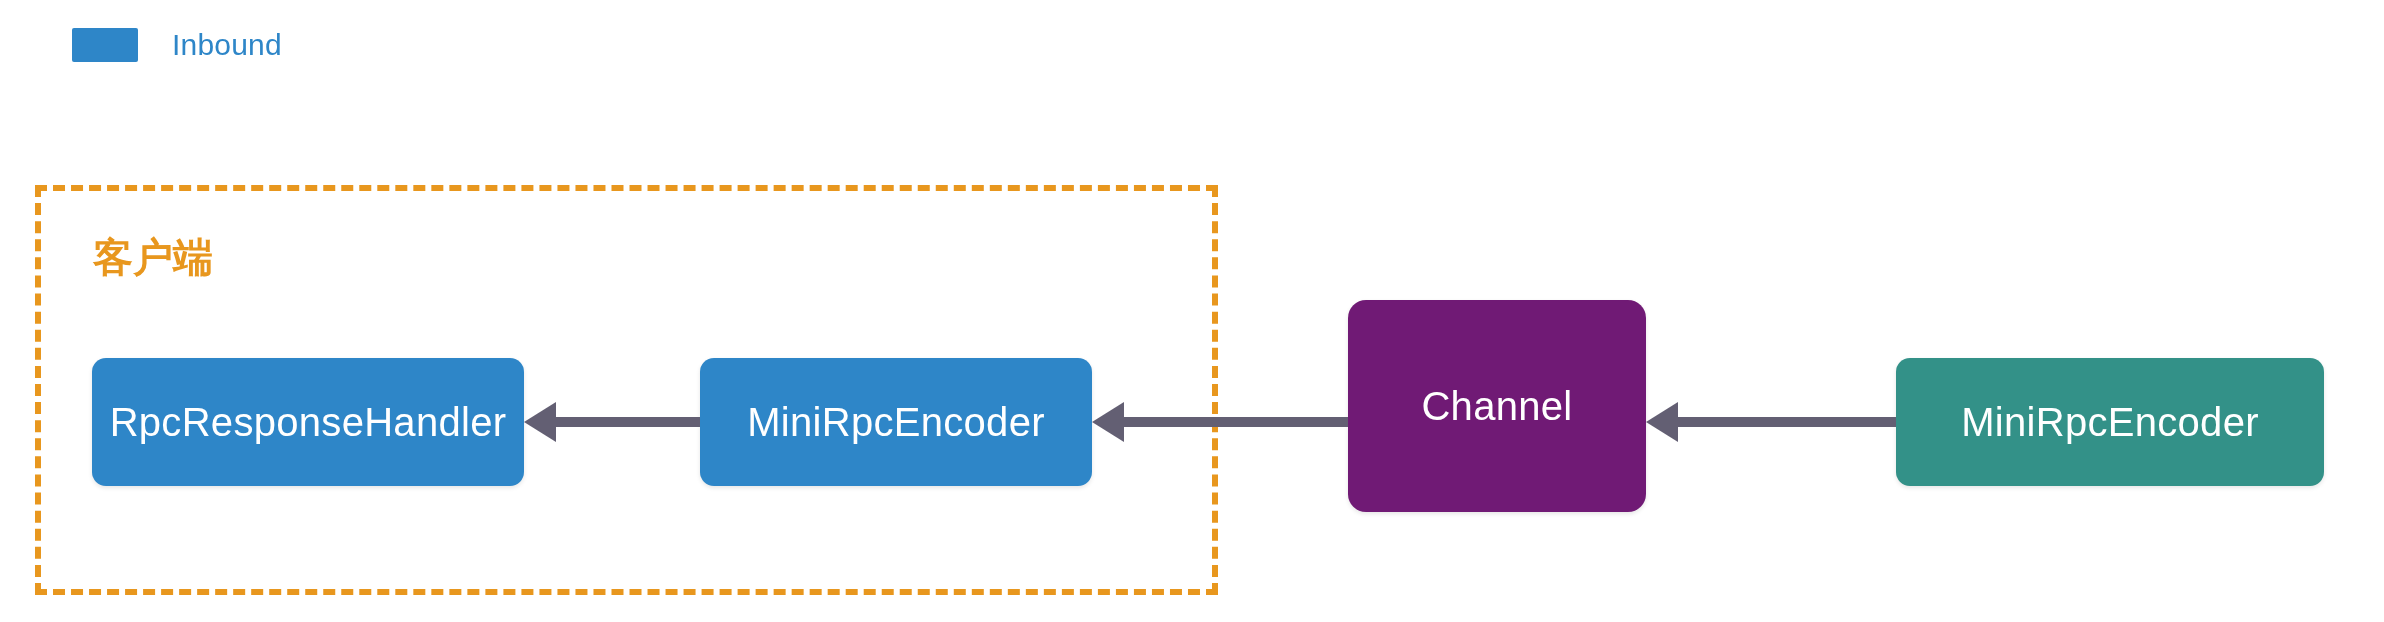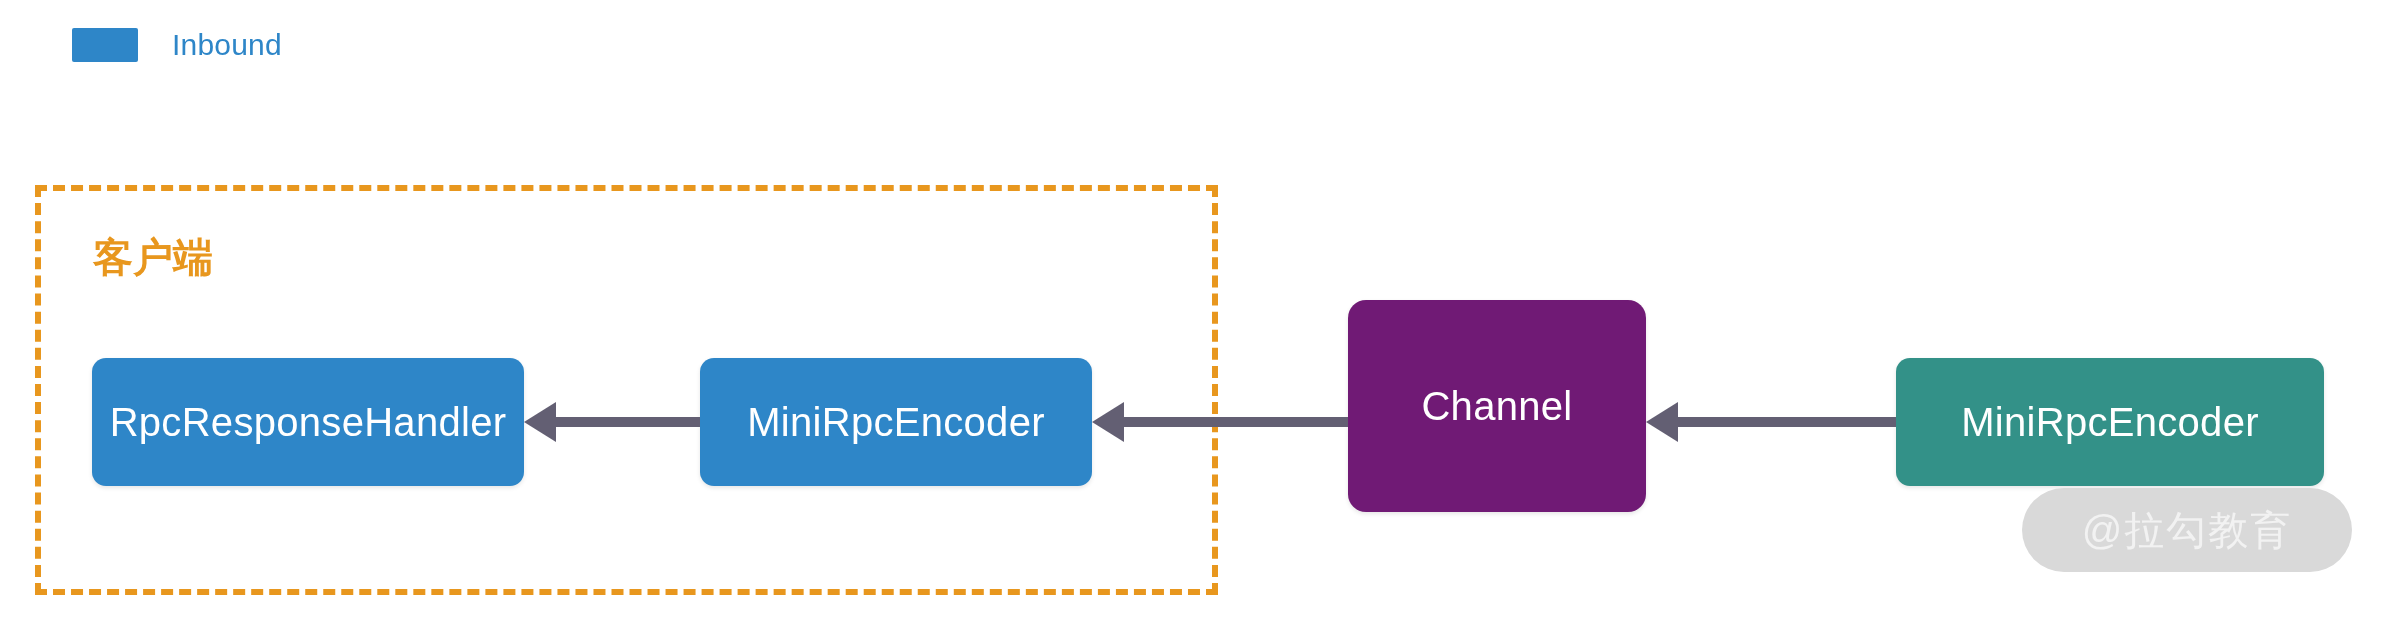--- a/index.html
+++ b/index.html
@@ -212,17 +212,14 @@
   </div>
 
   <div class="node" id="node-minirpcencoder">
     <span>MiniRpcEncoder</span>
   </div>
 
   <div class="arrow" id="arrow-decoder-to-handler"></div>
   <div class="arrow" id="arrow-channel-to-decoder"></div>
   <div class="arrow" id="arrow-encoder-to-channel"></div>
 
-  <div id="watermark">
-    <span class="wm-text">@拉勾教育</span>
-  </div>
 
 </div>
 
 </body></html>

